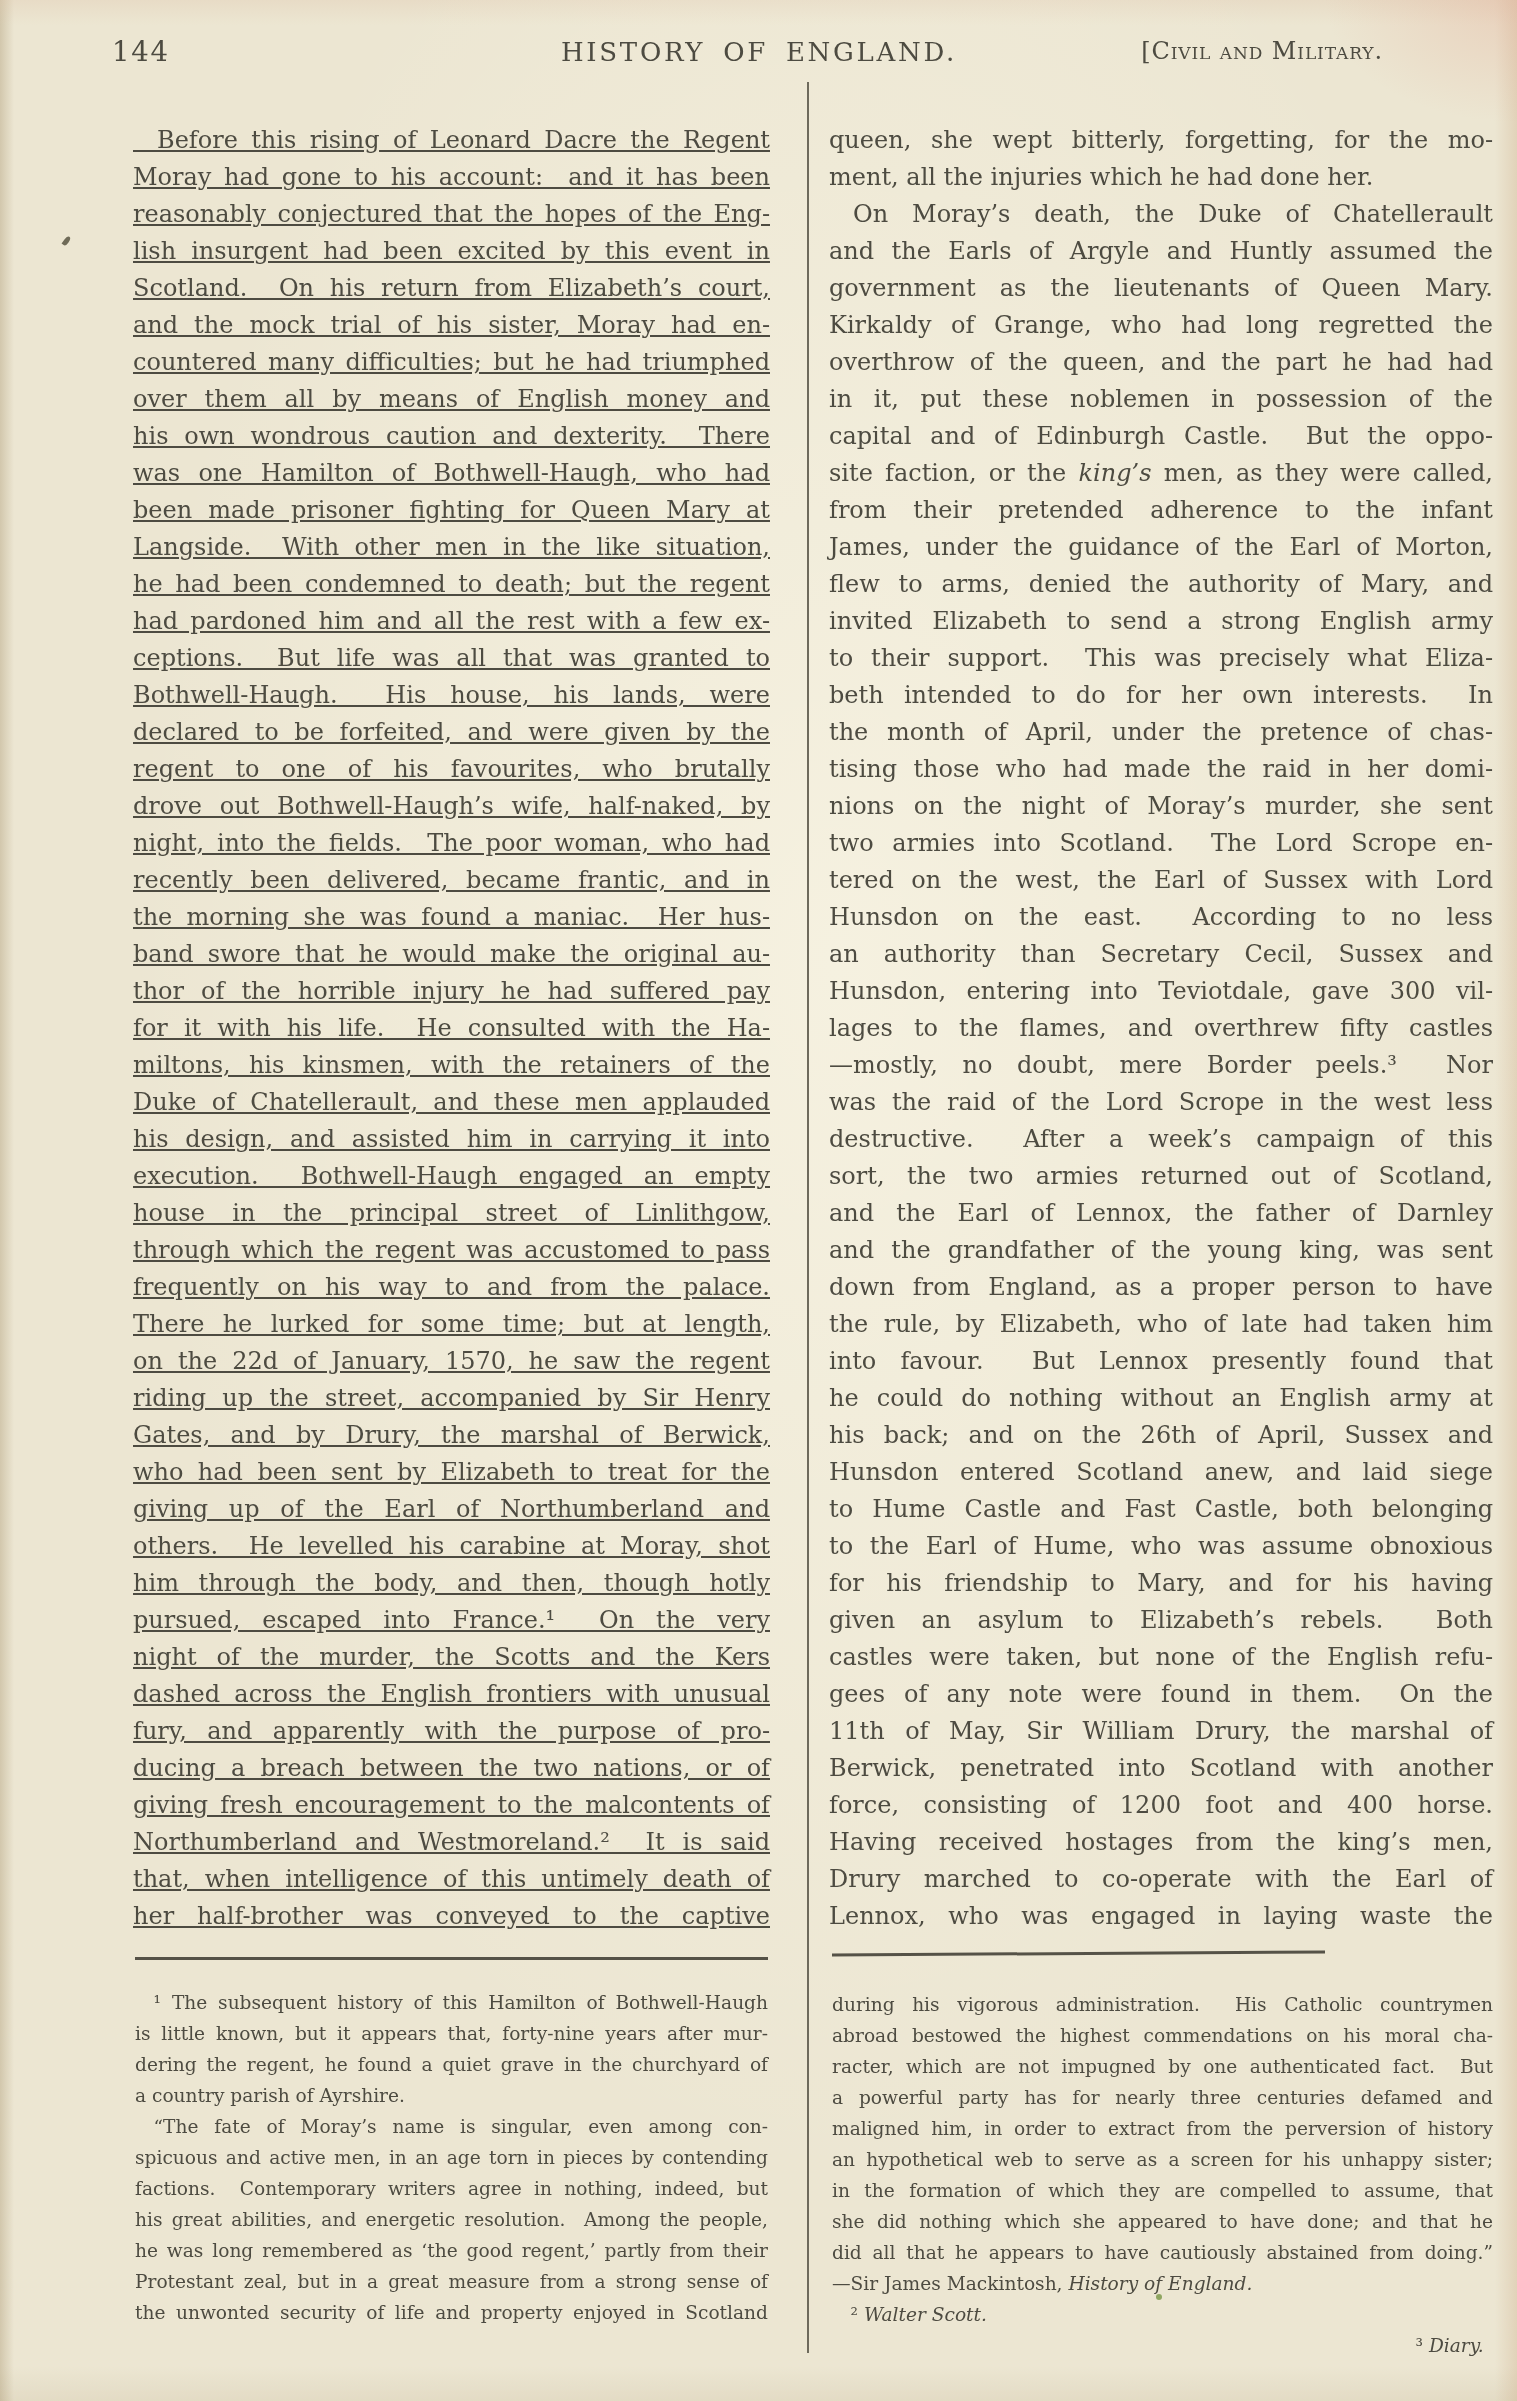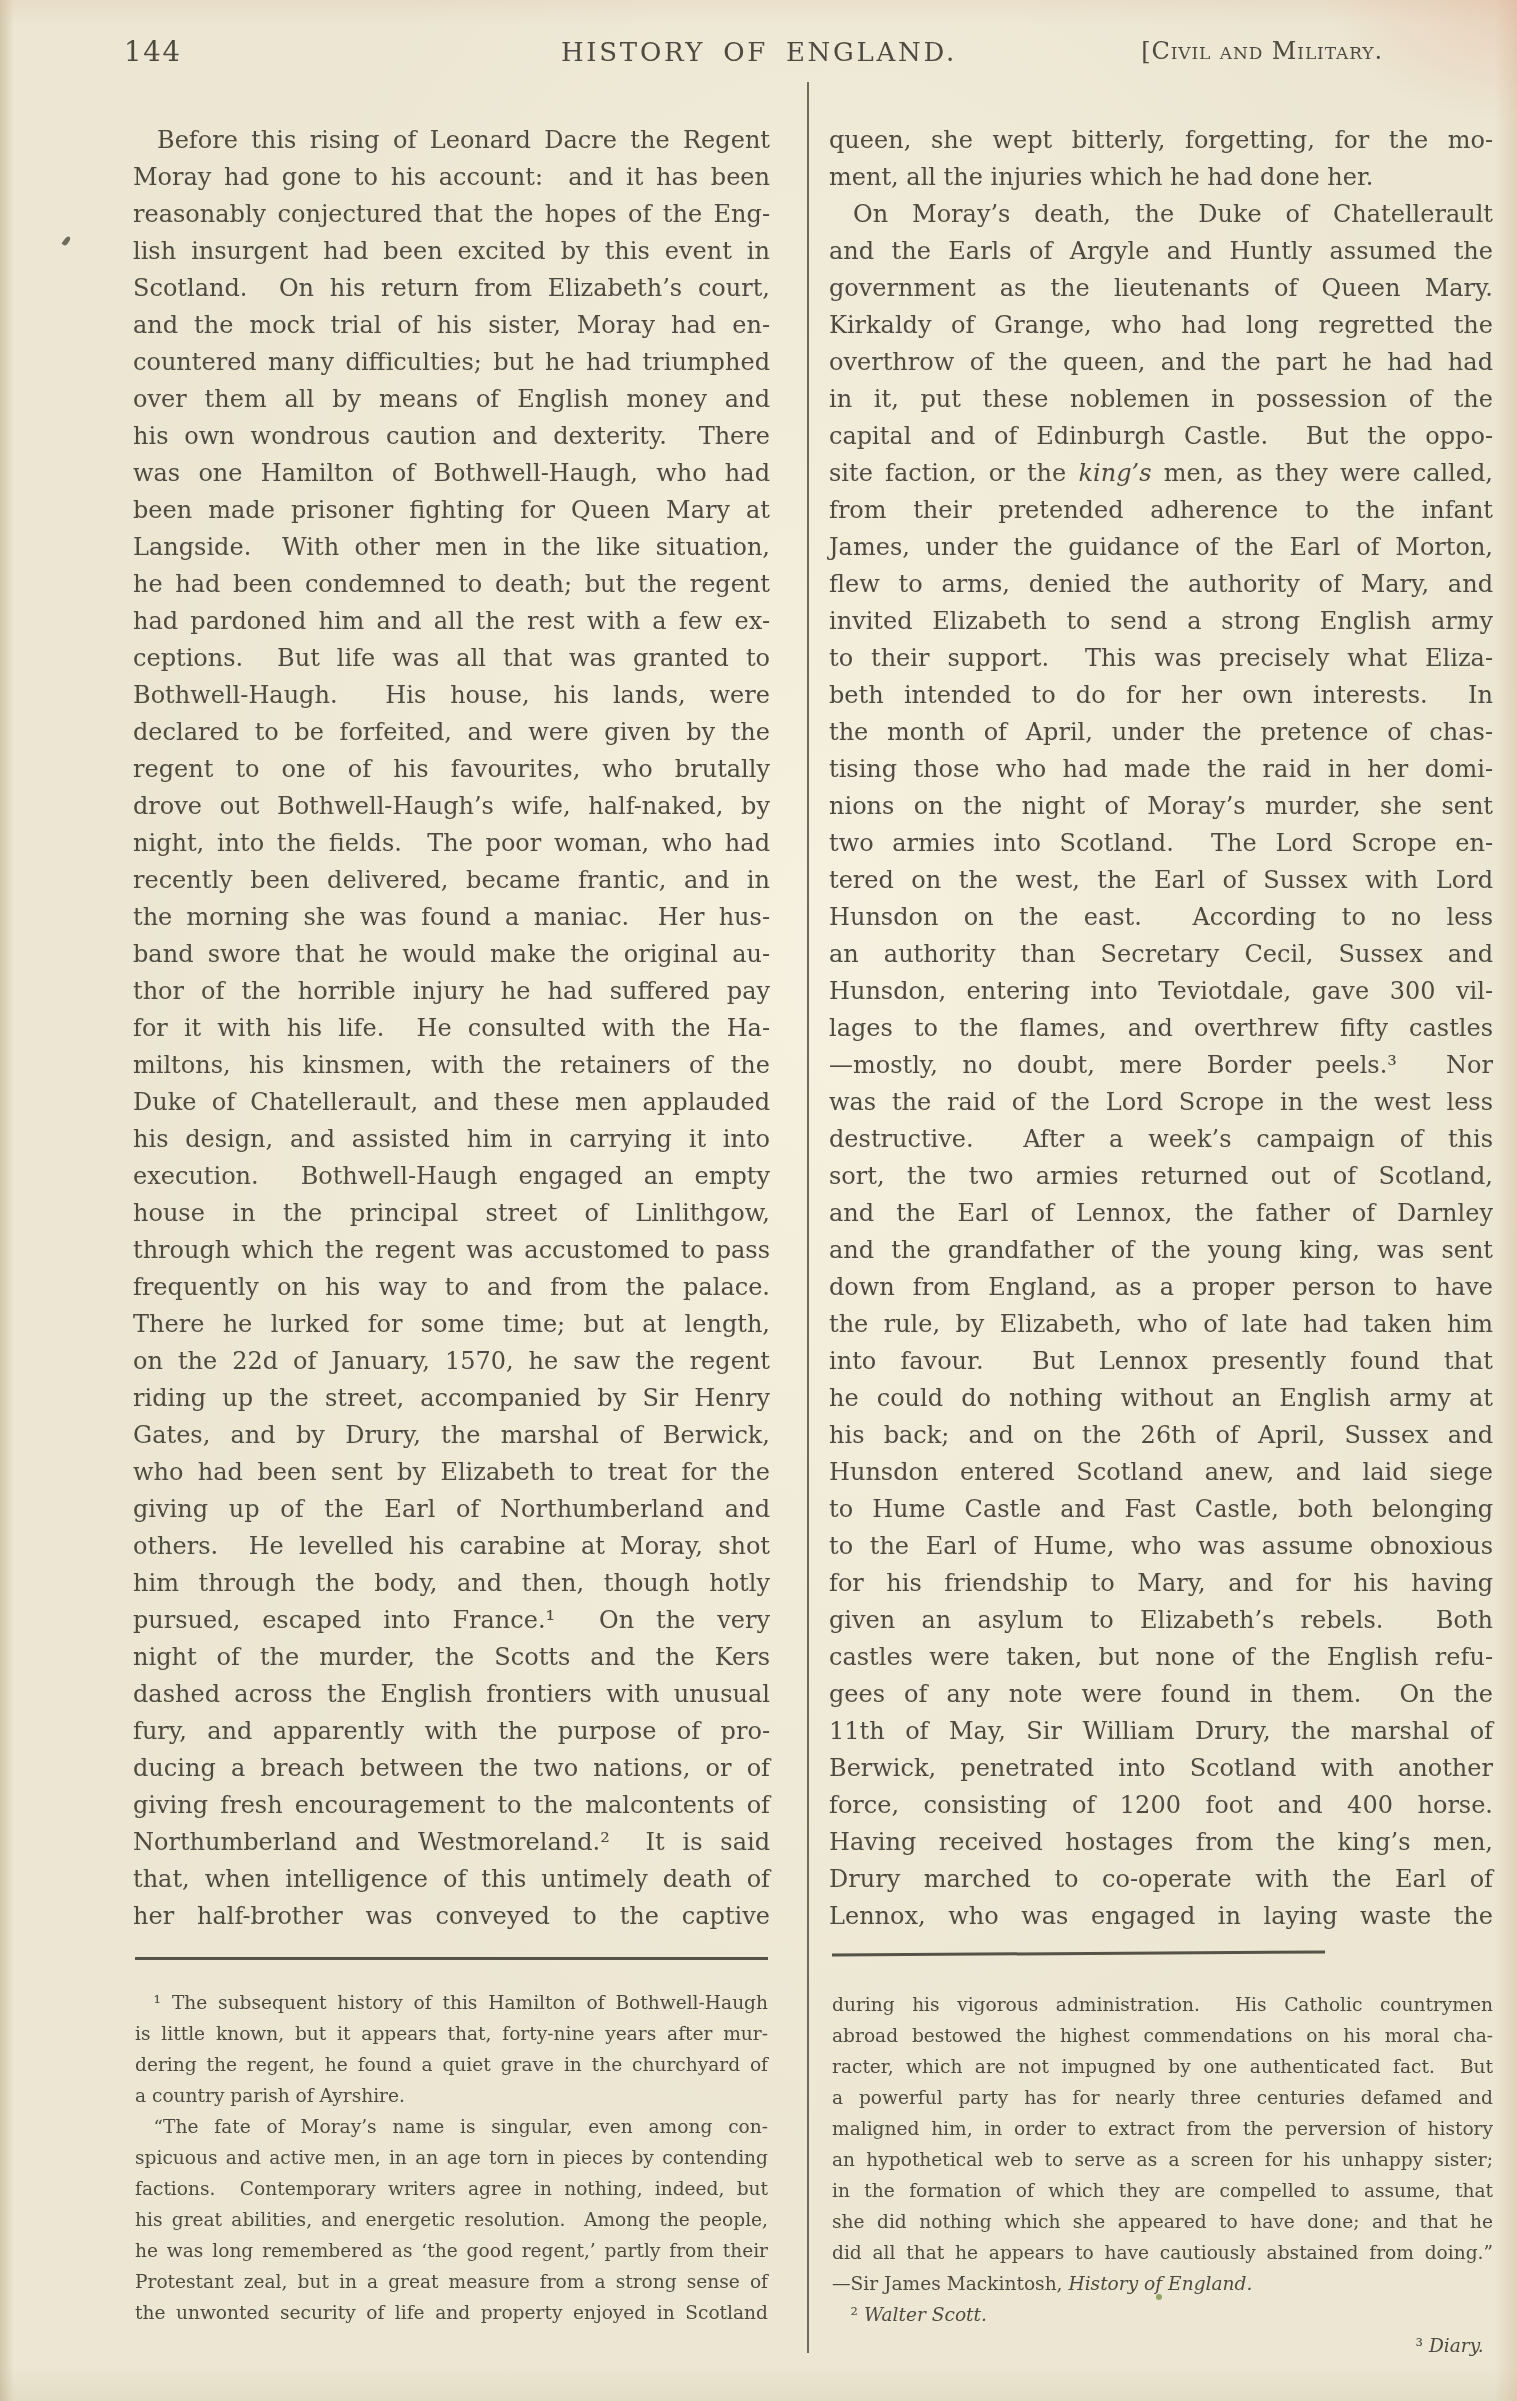--- a/index.html
+++ b/index.html
@@ -12,27 +12,27 @@
       linear-gradient(180deg, rgba(222,196,170,.30) 0%, rgba(222,196,170,0) 25px),
       linear-gradient(90deg, rgba(150,128,86,.30) 0%, rgba(150,128,86,0) 14px),
       linear-gradient(270deg, rgba(196,156,116,.28) 0%, rgba(196,156,116,0) 23px),
       linear-gradient(0deg, rgba(160,140,100,.12) 0%, rgba(160,140,100,0) 35px);
     overflow:hidden;
     font-family:"DejaVu Serif","Liberation Serif",serif;
     color:#4d4b41;
   }
   .corner-tr{position:absolute;right:0;top:0;width:195px;height:124px;
     background:radial-gradient(ellipse at top right, rgba(226,172,150,.38) 0%, rgba(226,172,150,0) 70%);}
-  .header-num{position:absolute;left:124px;top:35px;font-size:27.5px;letter-spacing:1.8px;}
+  .header-num{position:absolute;left:112px;top:35px;font-size:27.5px;letter-spacing:1.8px;}
   .header-title{position:absolute;left:0;top:37px;width:100%;text-align:center;
     font-size:26px;letter-spacing:2.7px;word-spacing:7px;}
   .header-section{position:absolute;right:135px;top:37px;font-size:24px;
     font-variant:small-caps;letter-spacing:0.9px;}
   .col{position:absolute;top:122px;}
-  .col-left{left:133px;width:637px;}
+  .col-left{left:133px;width:637px;text-decoration:underline;}
   .col-right{left:829px;width:664px;}
   .tline{
     font-size:24px;line-height:37px;height:37px;
     text-align:justify;text-align-last:justify;
     white-space:pre-wrap;
   }
   .tline.endline{text-align-last:left;}
   .tline.alignright{text-align:right;text-align-last:right;}
   .fn .tline{font-size:18.6px;line-height:31px;height:31px;}
   .divider{position:absolute;left:807px;top:82px;width:1.8px;height:2271px;background:#6e6a5c;}

